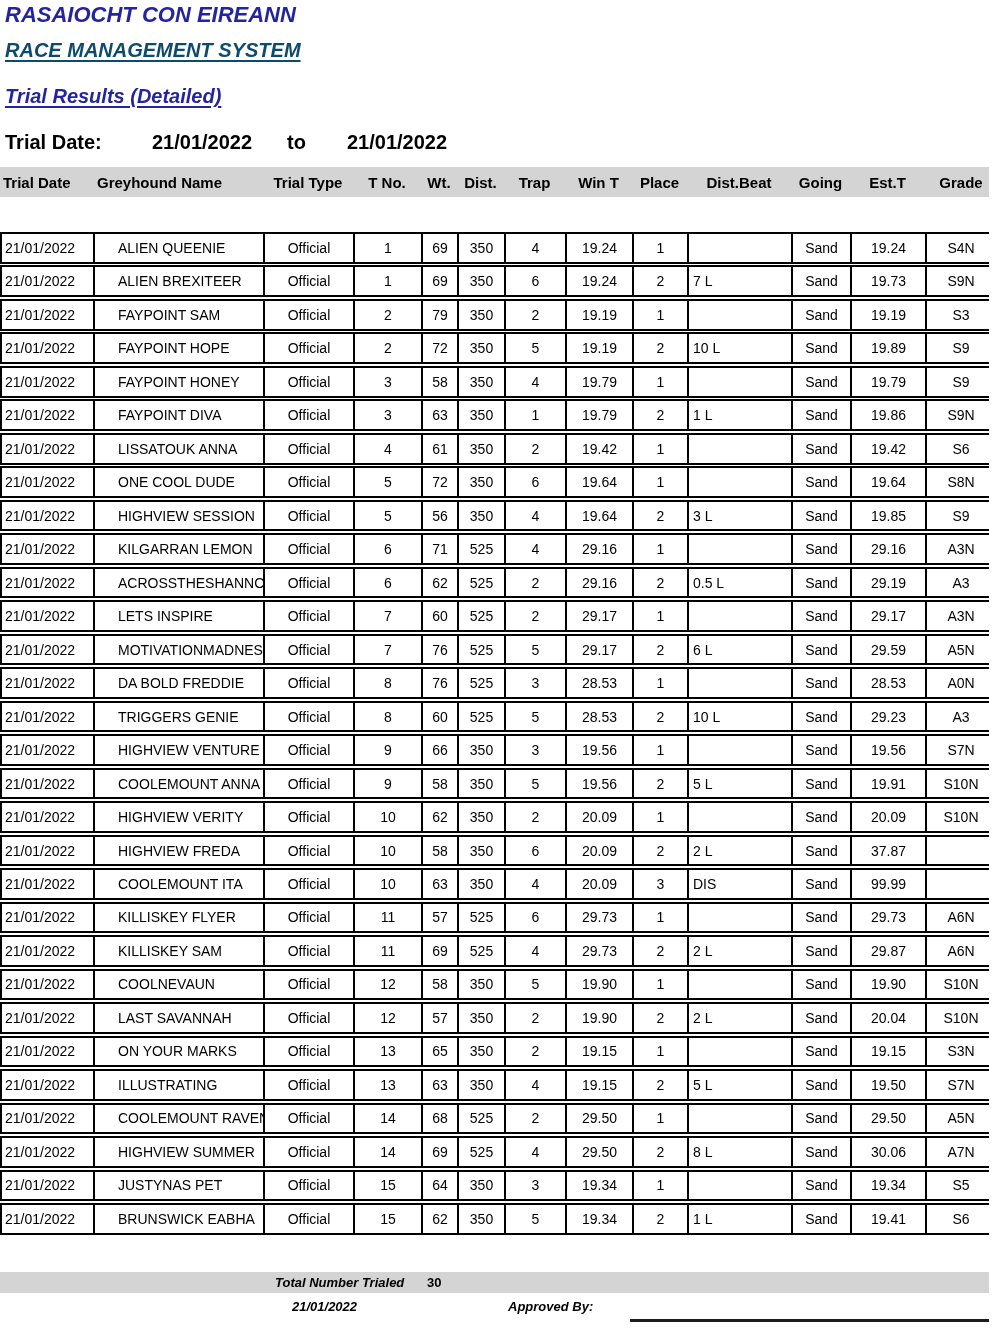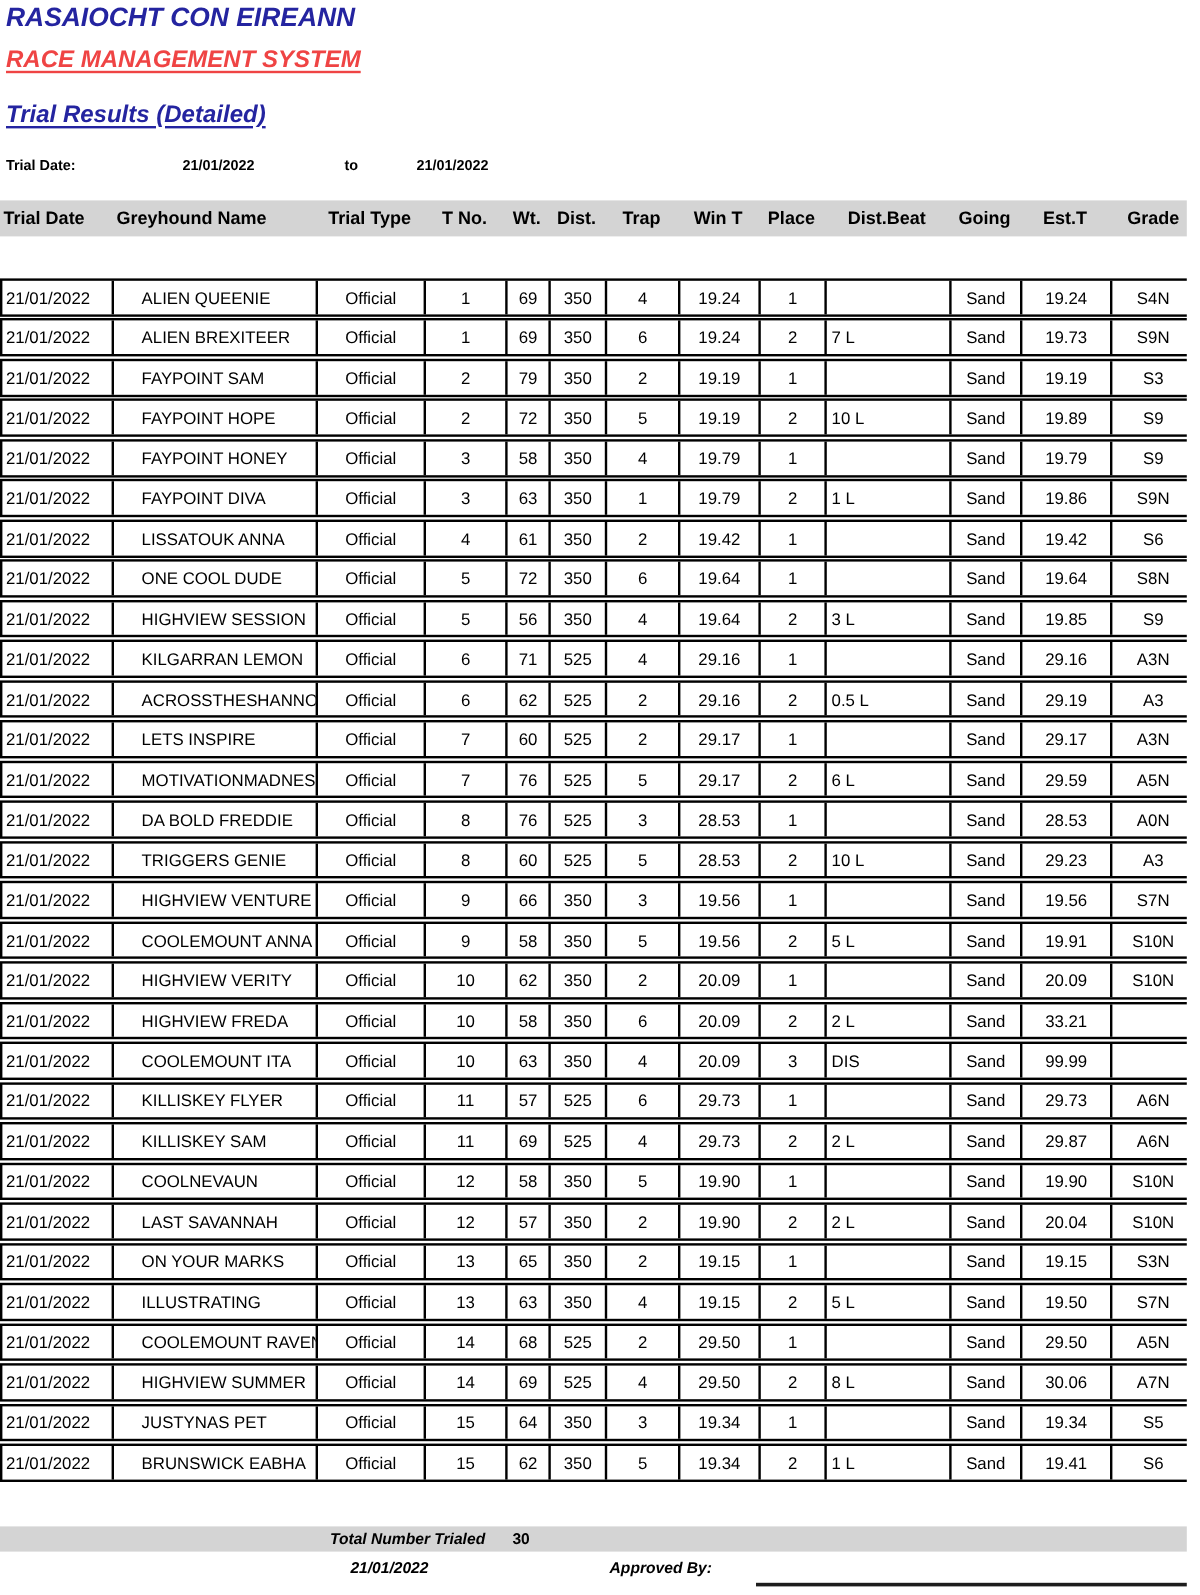--- a/index.html
+++ b/index.html
@@ -2,26 +2,26 @@
 <html><head>
 <meta charset="utf-8">
 <style>
   html,body{margin:0;padding:0;background:#fff;}
   .page{
     position:relative;width:989px;height:1329px;background:#fff;
     font-family:"Liberation Sans",sans-serif;color:#000;overflow:hidden;text-decoration:underline;
   }
   
   .title1{position:absolute;left:5px;top:2px;font-size:22px;font-weight:bold;font-style:italic;color:#2424a0;}
-  .title2{position:absolute;left:5px;top:39px;font-size:20px;font-weight:bold;font-style:italic;color:#ef4444;
+  .title2{position:absolute;left:5px;top:39px;font-size:20px;font-weight:bold;font-style:italic;color:#0c4a6e;
           text-decoration:underline;text-decoration-thickness:2px;text-underline-offset:3px;}
   .title3{position:absolute;left:5px;top:85px;font-size:20px;font-weight:bold;font-style:italic;color:#2424a0;
           text-decoration:underline;text-decoration-thickness:2px;text-underline-offset:3px;}
   
-  .filter-row{position:absolute;left:0;top:131px;width:100%;height:20px;font-size:12px;font-weight:bold;}
+  .filter-row{position:absolute;left:0;top:131px;width:100%;height:20px;font-size:20px;font-weight:bold;}
   .filter-row span{position:absolute;top:0;white-space:nowrap;}
   .f-label{left:5px;}
   .f-from{left:152px;}
   .f-to-label{left:287px;}
   .f-to{left:347px;}
   
   .grid{
     display:grid;
     grid-template-columns:93px 170px 90px 68px 36px 47px 61px 67px 55px 104px 59px 75px 1fr;
     align-items:center;
@@ -373,21 +373,21 @@
         <div class="cell a-name">HIGHVIEW FREDA</div>
         <div class="cell ">Official</div>
         <div class="cell ">10</div>
         <div class="cell ">58</div>
         <div class="cell ">350</div>
         <div class="cell ">6</div>
         <div class="cell ">20.09</div>
         <div class="cell ">2</div>
         <div class="cell a-beat">2 L</div>
         <div class="cell ">Sand</div>
-        <div class="cell ">33.21</div>
+        <div class="cell ">37.87</div>
         <div class="cell "></div>
       </div>
       <div class="row grid">
         <div class="cell a-left">21/01/2022</div>
         <div class="cell a-name">COOLEMOUNT ITA</div>
         <div class="cell ">Official</div>
         <div class="cell ">10</div>
         <div class="cell ">63</div>
         <div class="cell ">350</div>
         <div class="cell ">4</div>

